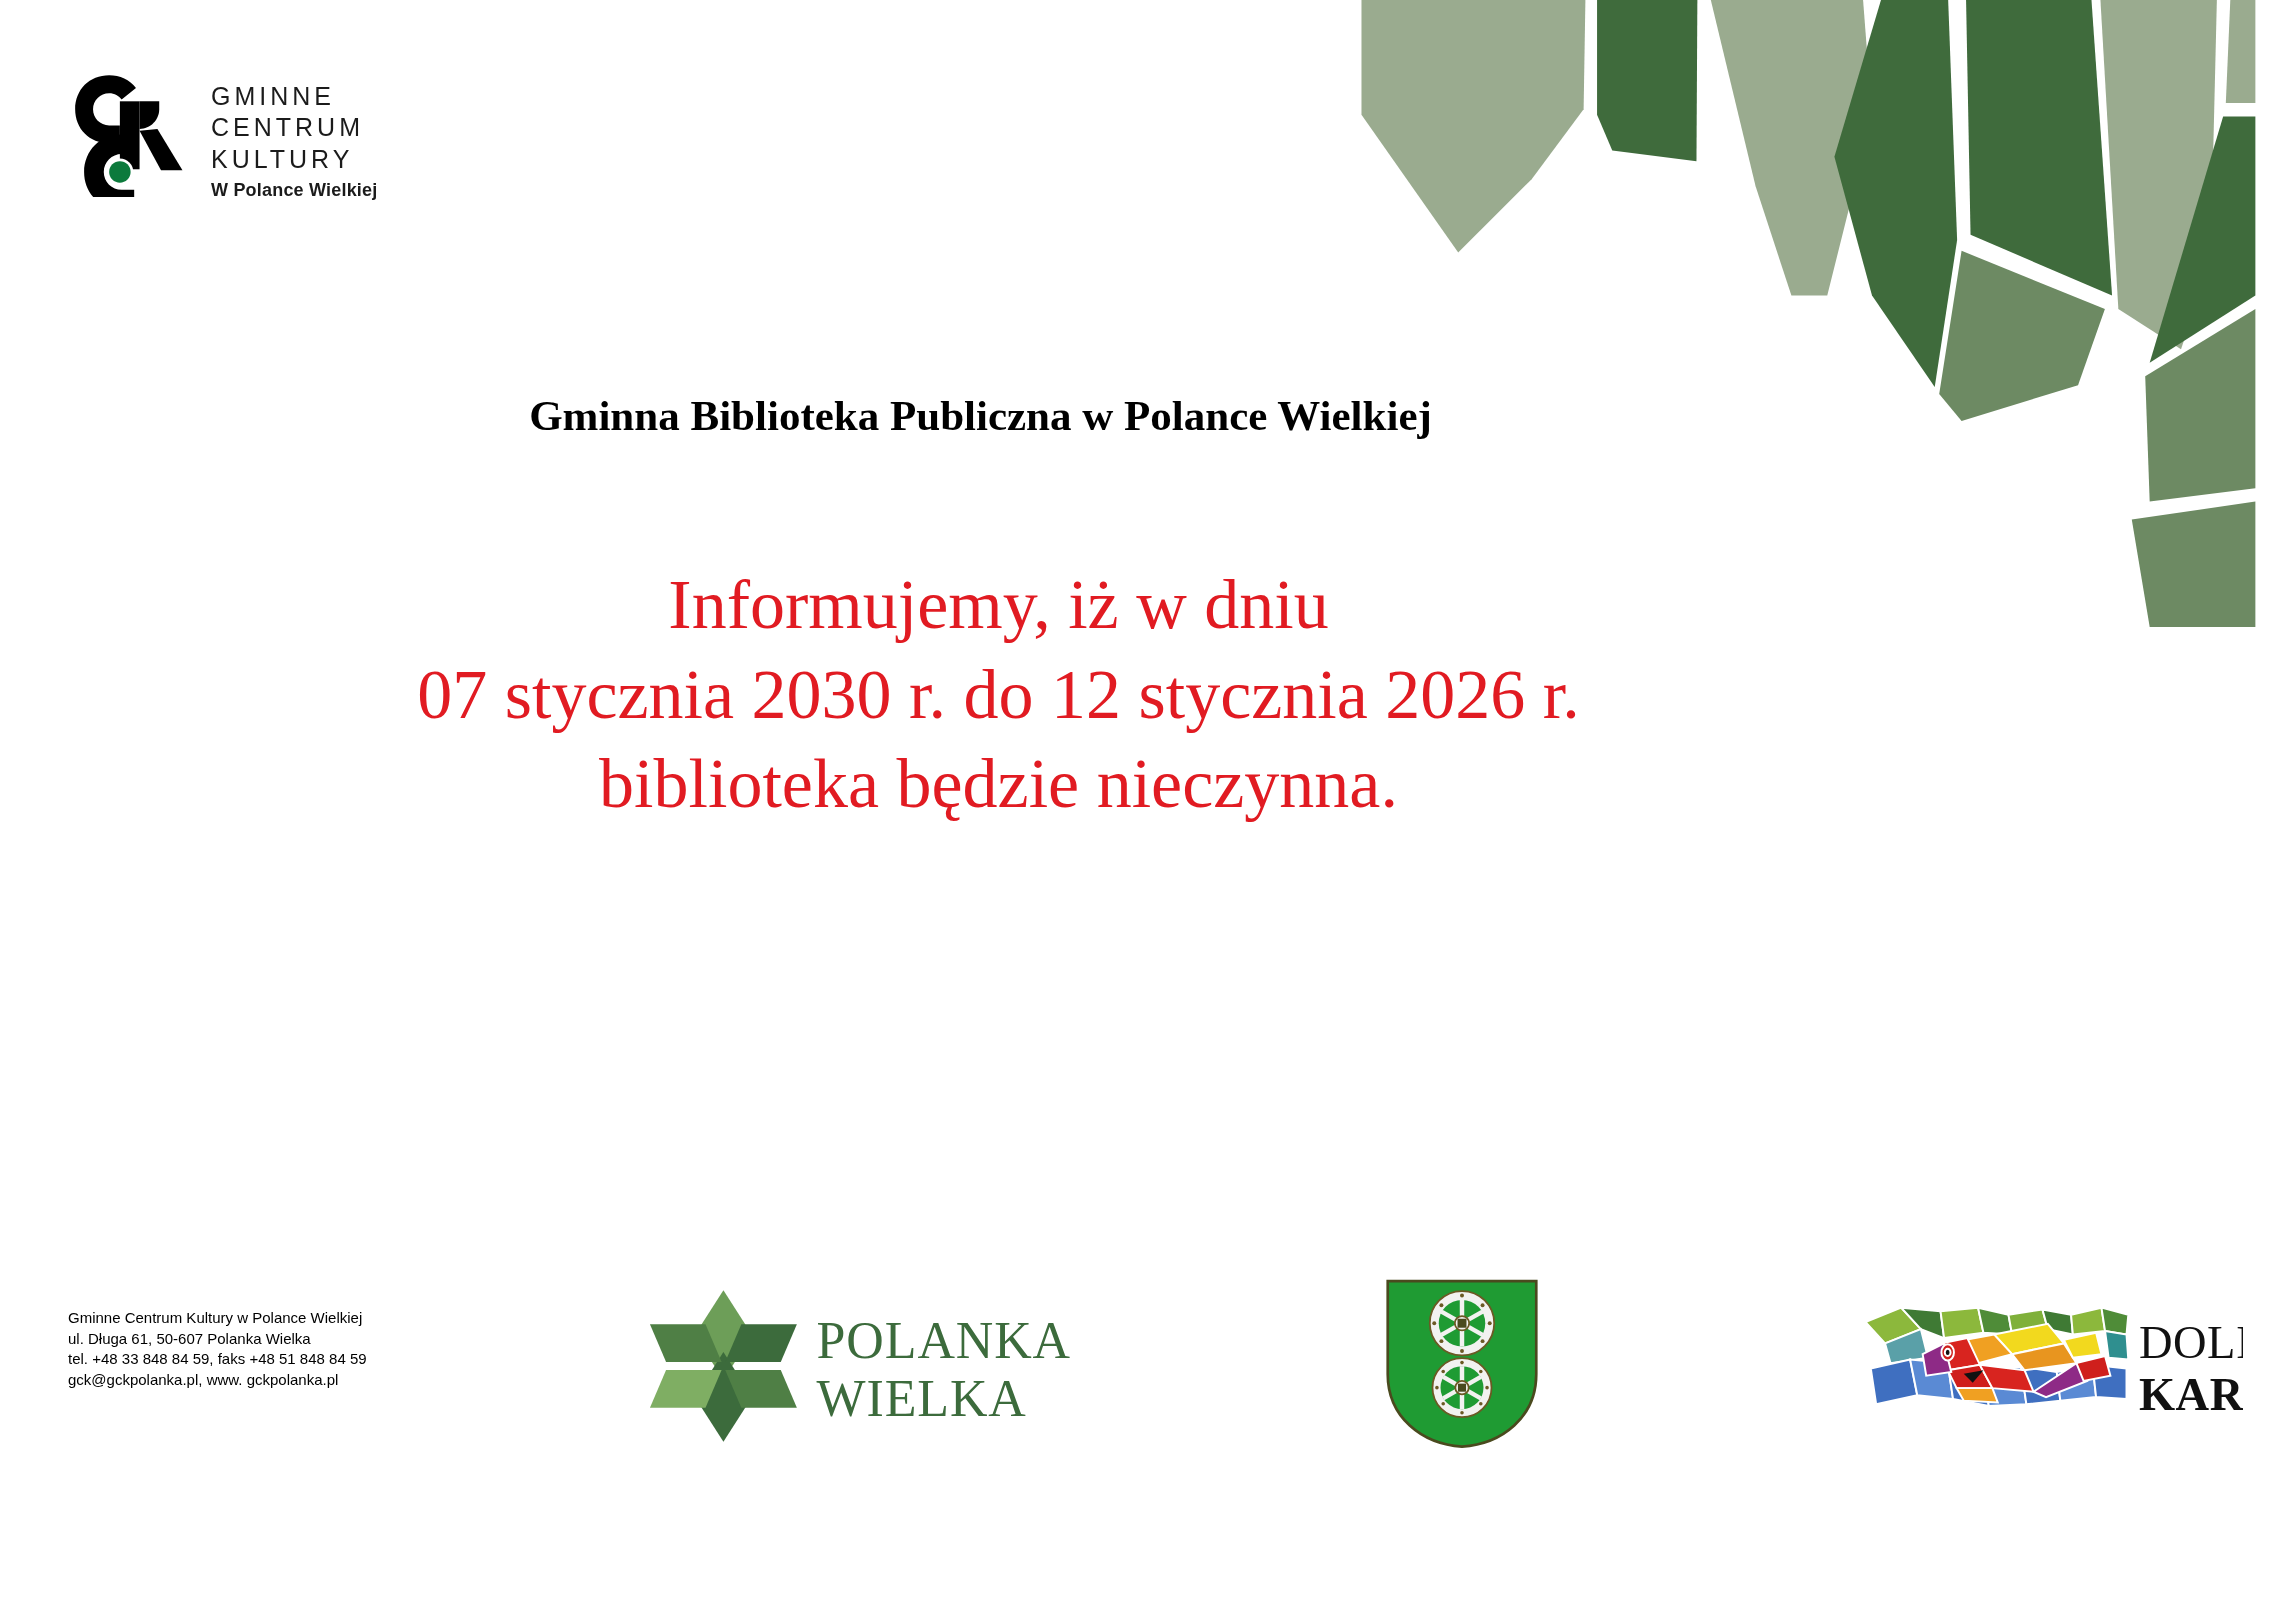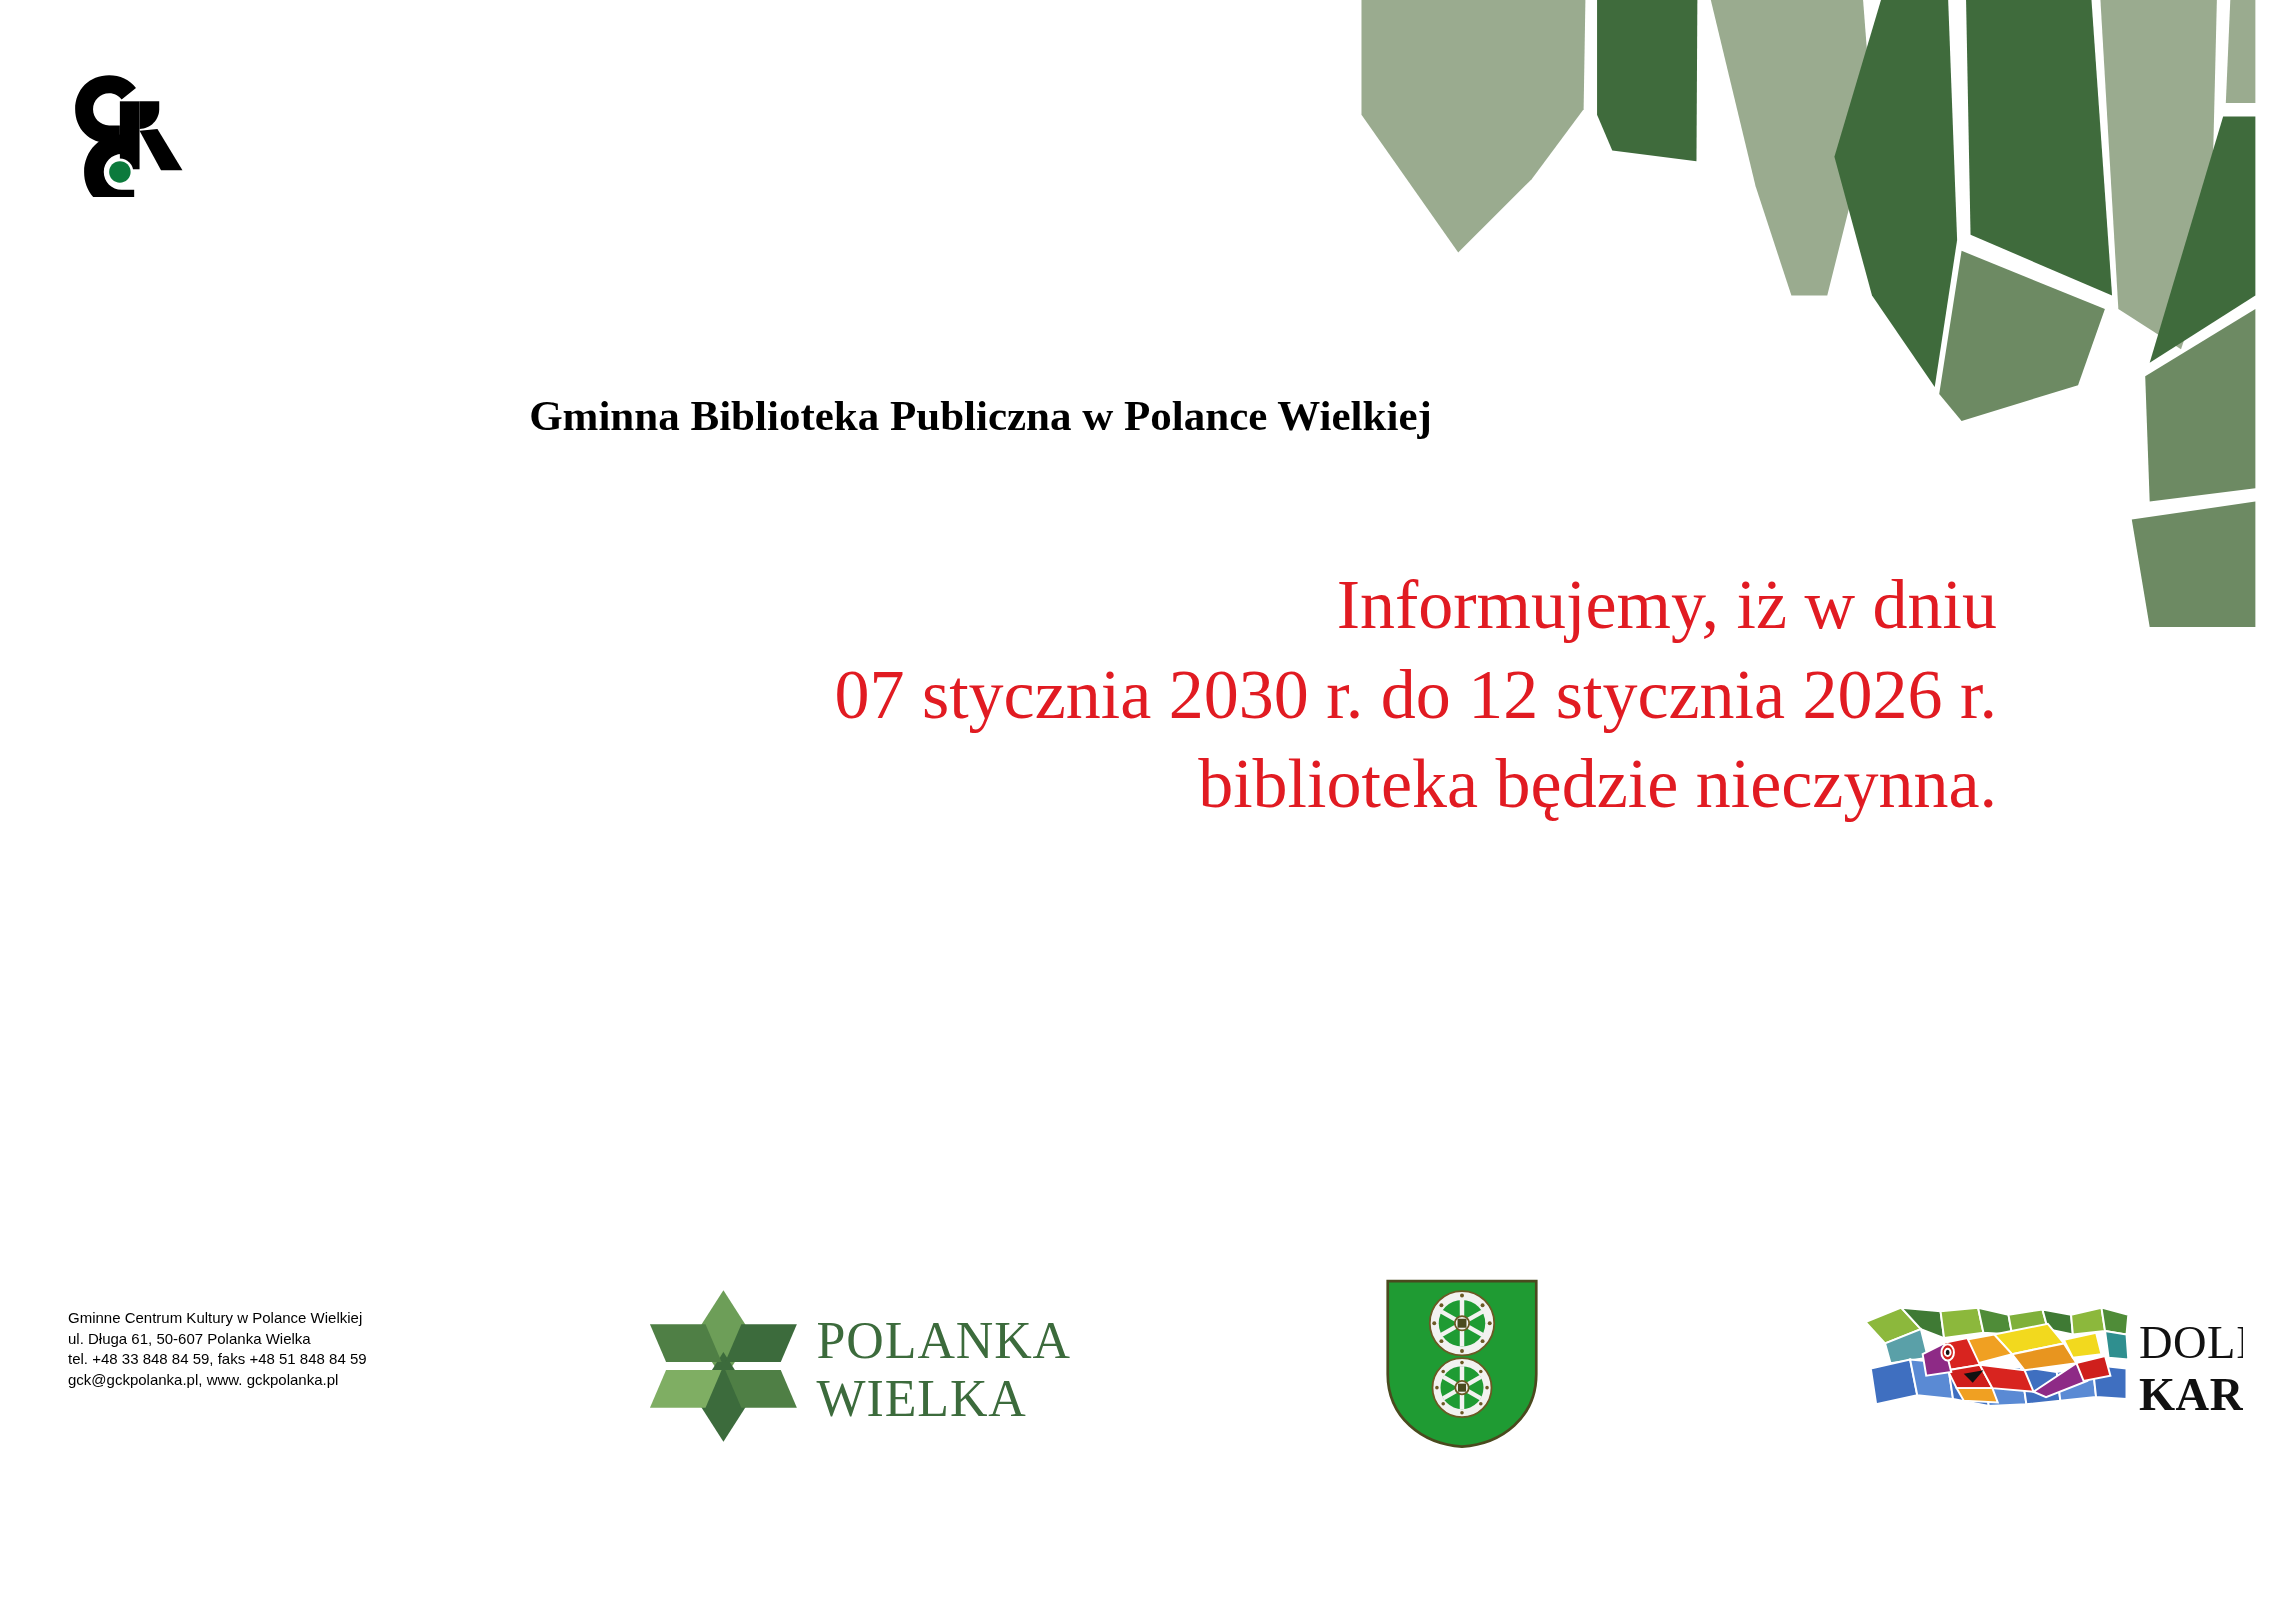--- a/index.html
+++ b/index.html
@@ -74,21 +74,21 @@
     font-size: 43px;
     color: #000000;
     letter-spacing: 0px;
   }
 
   #notice {
     position: absolute;
     left: 0;
     top: 560px;
     width: 1997px;
-    text-align: right;
+    text-align: center;
     font-family: "Liberation Serif", serif;
     font-weight: 400;
     color: #e11b22;
     font-size: 70px;
     line-height: 1.28;
   }
   #notice .nline { display: block; white-space: nowrap; }
 
   
   #footer {
@@ -158,20 +158,26 @@
 
     <rect fill="#000000" x="58" y="35" width="22" height="76"></rect>
     <path fill="#000000" d="M80,66 C92,66 102,56 102,44 L102,35 L80,35 Z"></path>
     <path fill="#000000" d="M80,68 L104,112 L128,112 L100,66 Z"></path>
 
     <path fill="#000000" d="M60,72 C36,72 18,90 18,114 C18,138 36,156 60,156 L74,156 L74,134
              L60,134 C49,134 40,125 40,114 C40,103 49,94 60,94 L74,94 L74,72 Z"></path>
     <circle cx="58" cy="114" r="15" fill="#ffffff"></circle>
     <circle cx="58" cy="114" r="12" fill="#0c7a3c"></circle>
   </svg>
+  <div id="gck-words">
+    <div class="gck-line">GMINNE</div>
+    <div class="gck-line">CENTRUM</div>
+    <div class="gck-line">KULTURY</div>
+    <div class="gck-sub">W Polance Wielkiej</div>
+  </div>
 </div>
 
 <div id="headline">Gminna Biblioteka Publiczna w Polance Wielkiej</div>
 
 <div id="notice">
   <span class="nline">Informujemy, iż w dniu</span>
   <span class="nline">07 stycznia 2030 r. do 12 stycznia 2026 r.</span>
   <span class="nline">biblioteka będzie nieczynna.</span>
 </div>
 

